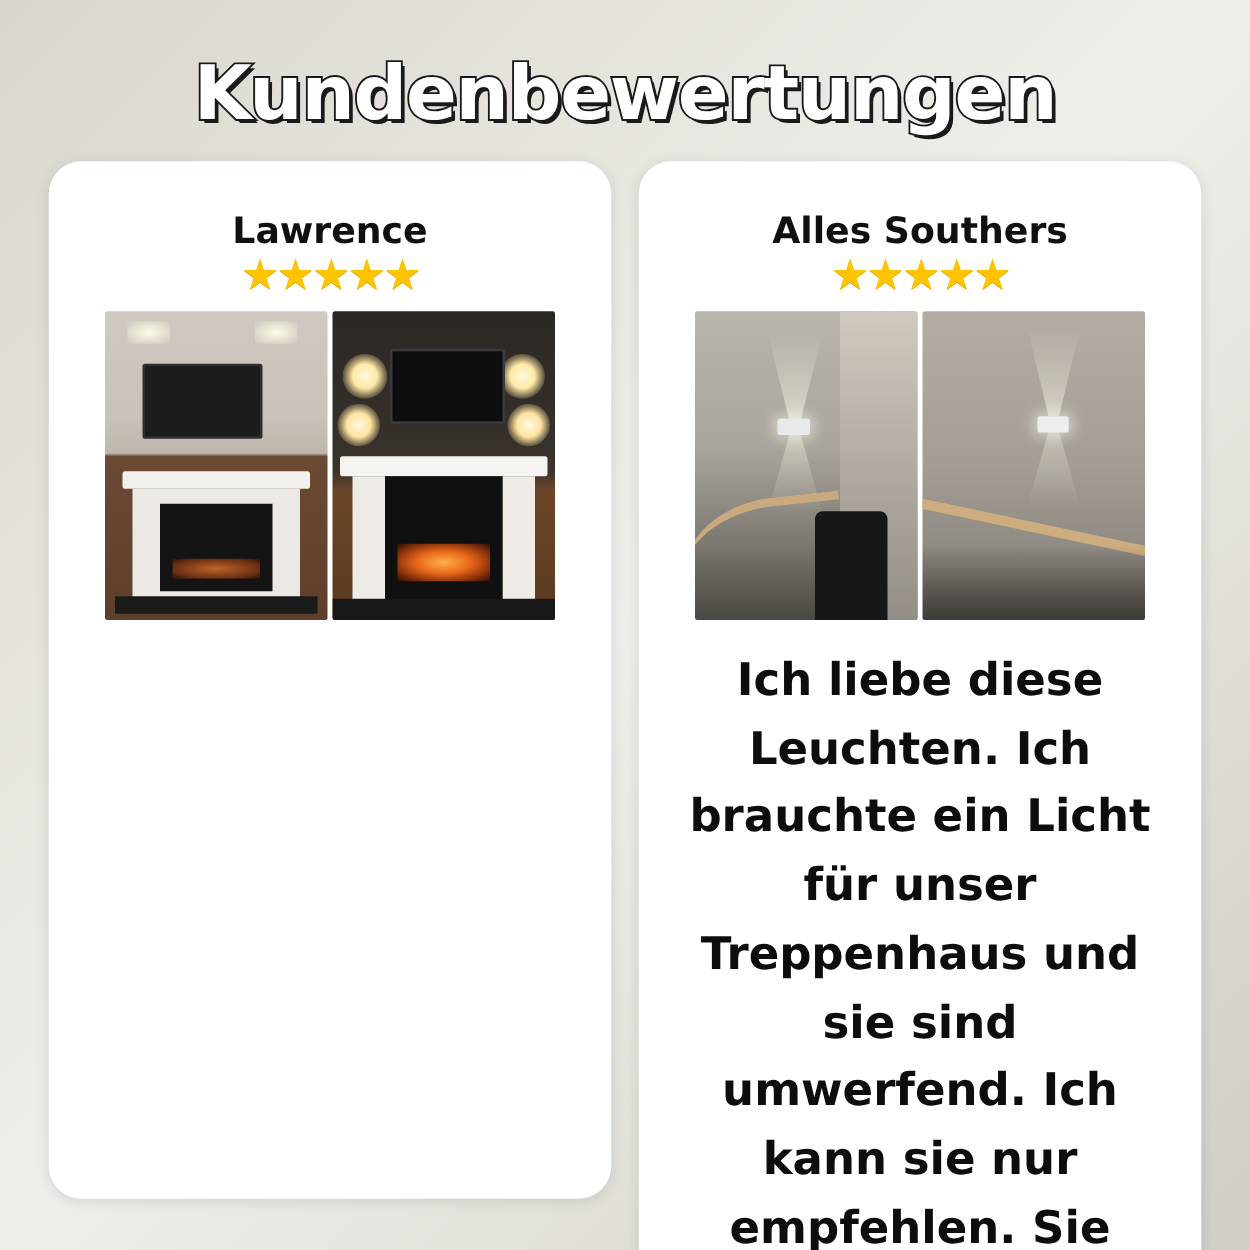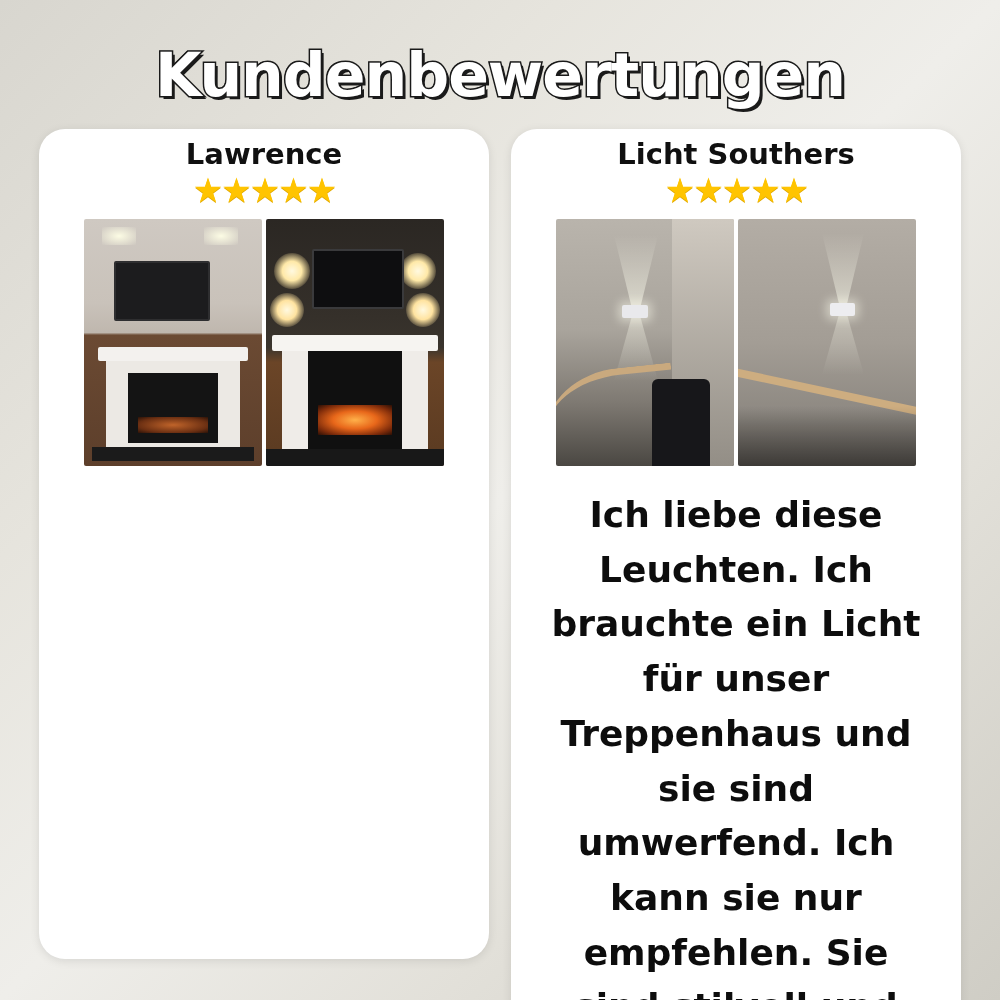--- a/index.html
+++ b/index.html
@@ -43,21 +43,21 @@
     gap: 22px;
     justify-content: center;
     align-items: flex-start;
   }
 
   .card {
     background: #ffffff;
     border-radius: 26px;
     width: 450px;
     box-sizing: border-box;
-    padding: 4px 16px 26px 16px;
+    padding: 34px 16px 26px 16px;
     box-shadow: 0 2px 10px rgba(0,0,0,0.10);
     min-height: 830px;
   }
 
   .reviewer-name {
     text-align: center;
     font-size: 29px;
     font-weight: bold;
     color: #101010;
     margin: 4px 0 2px 0;
@@ -280,21 +280,21 @@
           <div class="col-r"></div>
           <div class="firebox"></div>
           <div class="fire"></div>
           <div class="hearth"></div>
         </div>
       </div>
 
     </div>
 
     <div class="card card-right">
-      <div class="reviewer-name">Licht Southers</div>
+      <div class="reviewer-name">Alles Southers</div>
       <div class="stars">★★★★★</div>
 
       <div class="photos">
         <div class="photo st-a">
           <div class="wallR"></div>
           <div class="beam-up"></div>
           <div class="beam-dn"></div>
           <div class="lamp"></div>
           <div class="rail"></div>
           <div class="dark"></div>

